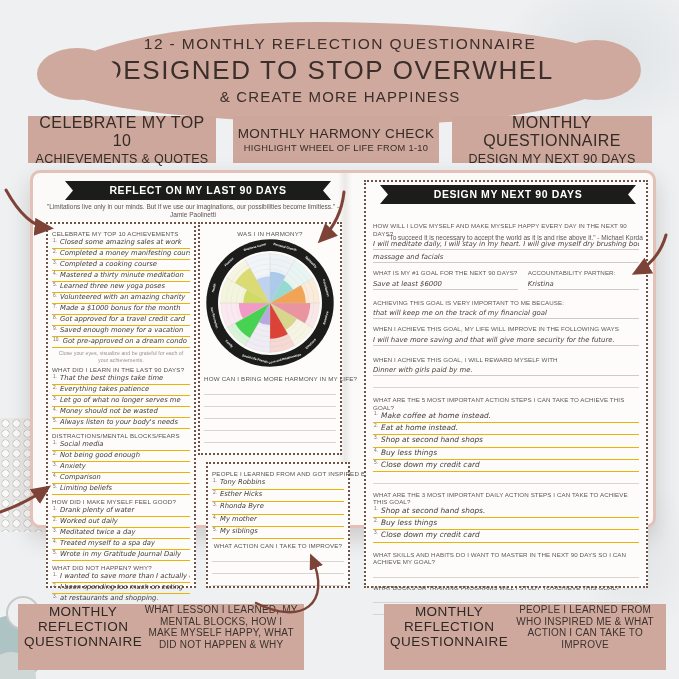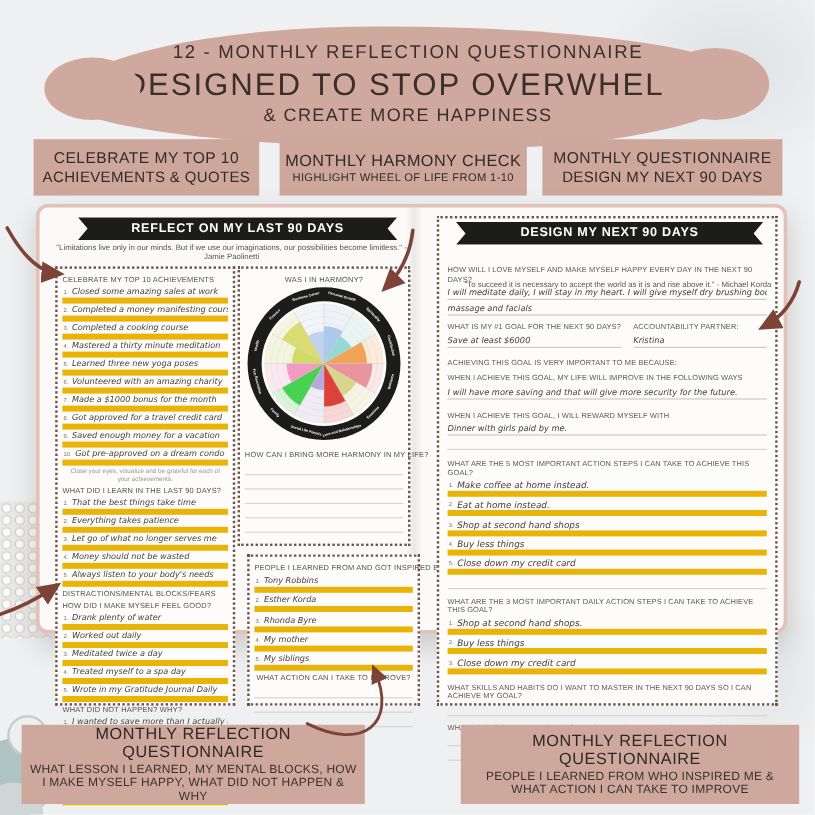--- a/index.html
+++ b/index.html
@@ -25,21 +25,21 @@
   .brush:after{content:"";position:absolute;right:-16px;top:18px;width:90px;height:60px;background:#d0a99e;border-radius:50%;}
   .h1{padding-top:13px;font-size:15.5px;letter-spacing:1.4px;}
   .h2{font-size:26px;letter-spacing:1.6px;margin-top:2px;}
   .h3{font-size:15px;letter-spacing:1.2px;margin-top:2px;}
   
   .callout{position:absolute;top:116px;height:47px;background:#cea79c;color:#332b26;text-align:center;
            display:flex;flex-direction:column;justify-content:center;gap:2px;}
   .c1{left:28px;width:188px;}
   .c2{left:233px;width:206px;}
   .c3{left:452px;width:200px;}
-  .ct{font-size:13px;letter-spacing:.4px;}
+  .ct{font-size:16px;letter-spacing:.4px;}
   .c2 .ct{font-size:13.5px;}
   .cs{font-size:12.5px;letter-spacing:.3px;}
   .c2 .cs{font-size:9.3px;}
   
   .book{position:absolute;left:30px;top:170px;width:626px;height:358px;background:#fbfaf8;
         border:3px solid #e4c1b8;border-radius:10px;box-sizing:border-box;
         box-shadow:0 10px 22px rgba(90,70,65,.22);}
   .spine{position:absolute;left:305px;top:0;width:14px;height:100%;
          background:linear-gradient(90deg,rgba(0,0,0,0) 0%,rgba(90,80,75,.10) 50%,rgba(0,0,0,0) 100%);}
   .banner{position:absolute;background:#1c1c1a;color:#fff;text-align:center;font-weight:bold;
@@ -51,37 +51,37 @@
   .quoteL{left:10px;top:30px;width:300px;}
   .quoteR{left:4px;top:26px;width:276px;position:relative;}
   .dbox{position:absolute;border:2px dotted #6e5348;box-sizing:border-box;padding:3px 4px;background:#fdfcfa;}
   .boxA{left:13px;top:49px;width:150px;height:366px;}
   .boxB{left:165px;top:49px;width:144px;height:233px;}
   .boxC{left:173px;top:289px;width:144px;height:126px;}
   .boxR{left:331px;top:7px;width:284px;height:408px;padding:4px 7px;}
   .shead{font-size:6.2px;color:#57524e;letter-spacing:.2px;margin:3px 0 1px 0;white-space:nowrap;}
   .shead.center{text-align:center;}
   .rows{counter-reset:row;}
-  .row{counter-increment:row;height:10px;display:flex;align-items:flex-end;
-       border-bottom:5px solid #eab308;overflow:hidden;}
+  .row{counter-increment:row;height:10px;display:flex;
+       border-bottom:1px solid #eab308;overflow:hidden;}
   .row:before{content:counter(row) ".";font-size:4.8px;color:#756f69;margin:0 3px 1px 1px;flex:none;}
   .boxC .row,.boxR .row{height:11.2px;}
   .hand{font-family:"DejaVu Sans",sans-serif;font-style:italic;font-size:6.8px;color:#46403a;
         white-space:nowrap;line-height:9px;}
   .boxR .hand{font-size:7.4px;}
   .foot{font-size:5.3px;color:#9a948e;text-align:center;line-height:6.5px;margin:2px 4px 1px 4px;}
   .bl{height:11px;border-bottom:1px solid #d9d4d0;}
   .qlabel{font-size:6.2px;color:#5e5954;letter-spacing:.1px;margin-top:6px;line-height:7.5px;}
   .ansline{height:12px;border-bottom:1px solid #cfcac6;display:flex;align-items:flex-end;overflow:hidden;}
   .ansline .hand{font-size:6.9px;line-height:10px;}
   .qrow{display:flex;gap:10px;}
   .qcol{flex:1;}
   
   .bcall{position:absolute;top:604px;height:66px;background:#cfa89d;color:#2e2824;text-align:center;
-         display:flex;flex-direction:column;justify-content:center;gap:2px;padding:0 6px;box-sizing:border-box;}
+         display:flex;justify-content:center;gap:2px;padding:0 6px;box-sizing:border-box;}
   .bc1{left:18px;width:286px;}
   .bc2{left:384px;width:282px;}
   .bt{font-size:13.5px;letter-spacing:.5px;}
   .bs{font-size:10px;line-height:11.5px;letter-spacing:.2px;color:#3a332e;}
   .overlay{position:absolute;left:0;top:0;pointer-events:none;}
   .wheelwrap{text-align:center;}
 </style>
 </head>
 <body>
 
@@ -167,20 +167,38 @@
             <span class="hand">Let go of what no longer serves me</span>
           </div>
           <div class="row">
             <span class="hand">Money should not be wasted</span>
           </div>
           <div class="row">
             <span class="hand">Always listen to your body's needs</span>
           </div>
         </div>
       <div class="shead">DISTRACTIONS/MENTAL BLOCKS/FEARS</div>
+      <div class="rows">
+
+      <div class="row">
+            <span class="hand">Social media</span>
+          </div>
+          <div class="row">
+            <span class="hand">Not being good enough</span>
+          </div>
+          <div class="row">
+            <span class="hand">Anxiety</span>
+          </div>
+          <div class="row">
+            <span class="hand">Comparison</span>
+          </div>
+          <div class="row">
+            <span class="hand">Limiting beliefs</span>
+          </div>
+        </div>
       <div class="shead">HOW DID I MAKE MYSELF FEEL GOOD?</div>
       <div class="rows">
 
       <div class="row">
             <span class="hand">Drank plenty of water</span>
           </div>
           <div class="row">
             <span class="hand">Worked out daily</span>
           </div>
           <div class="row">
@@ -288,21 +306,21 @@
     </div>
 
     <div class="dbox boxC">
       <div class="shead">PEOPLE I LEARNED FROM AND GOT INSPIRED BY</div>
       <div class="rows">
 
       <div class="row">
             <span class="hand">Tony Robbins</span>
           </div>
           <div class="row">
-            <span class="hand">Esther Korda</span>
+            <span class="hand">Esther Hicks</span>
           </div>
           <div class="row">
             <span class="hand">Rhonda Byre</span>
           </div>
           <div class="row">
             <span class="hand">My mother</span>
           </div>
           <div class="row">
             <span class="hand">My siblings</span>
           </div>
@@ -335,20 +353,23 @@
         </div>
         <div class="qcol">
           <div class="qlabel">ACCOUNTABILITY PARTNER:</div>
           <div class="ansline">
               <span class="hand">Kristina</span>
             </div>
         </div>
       </div>
 
       <div class="qlabel" style="margin-top:9px">ACHIEVING THIS GOAL IS VERY IMPORTANT TO ME BECAUSE:</div>
+      <div class="ansline">
+          <span class="hand">that will keep me on the track of my financial goal</span>
+        </div>
 
       <div class="qlabel">WHEN I ACHIEVE THIS GOAL, MY LIFE WILL IMPROVE IN THE FOLLOWING WAYS</div>
       <div class="ansline">
           <span class="hand">I will have more saving and that will give more security for the future.</span>
         </div>
 
       <div class="qlabel" style="margin-top:10px">WHEN I ACHIEVE THIS GOAL, I WILL REWARD MYSELF WITH</div>
       <div class="ansline">
           <span class="hand">Dinner with girls paid by me.</span>
         </div>

